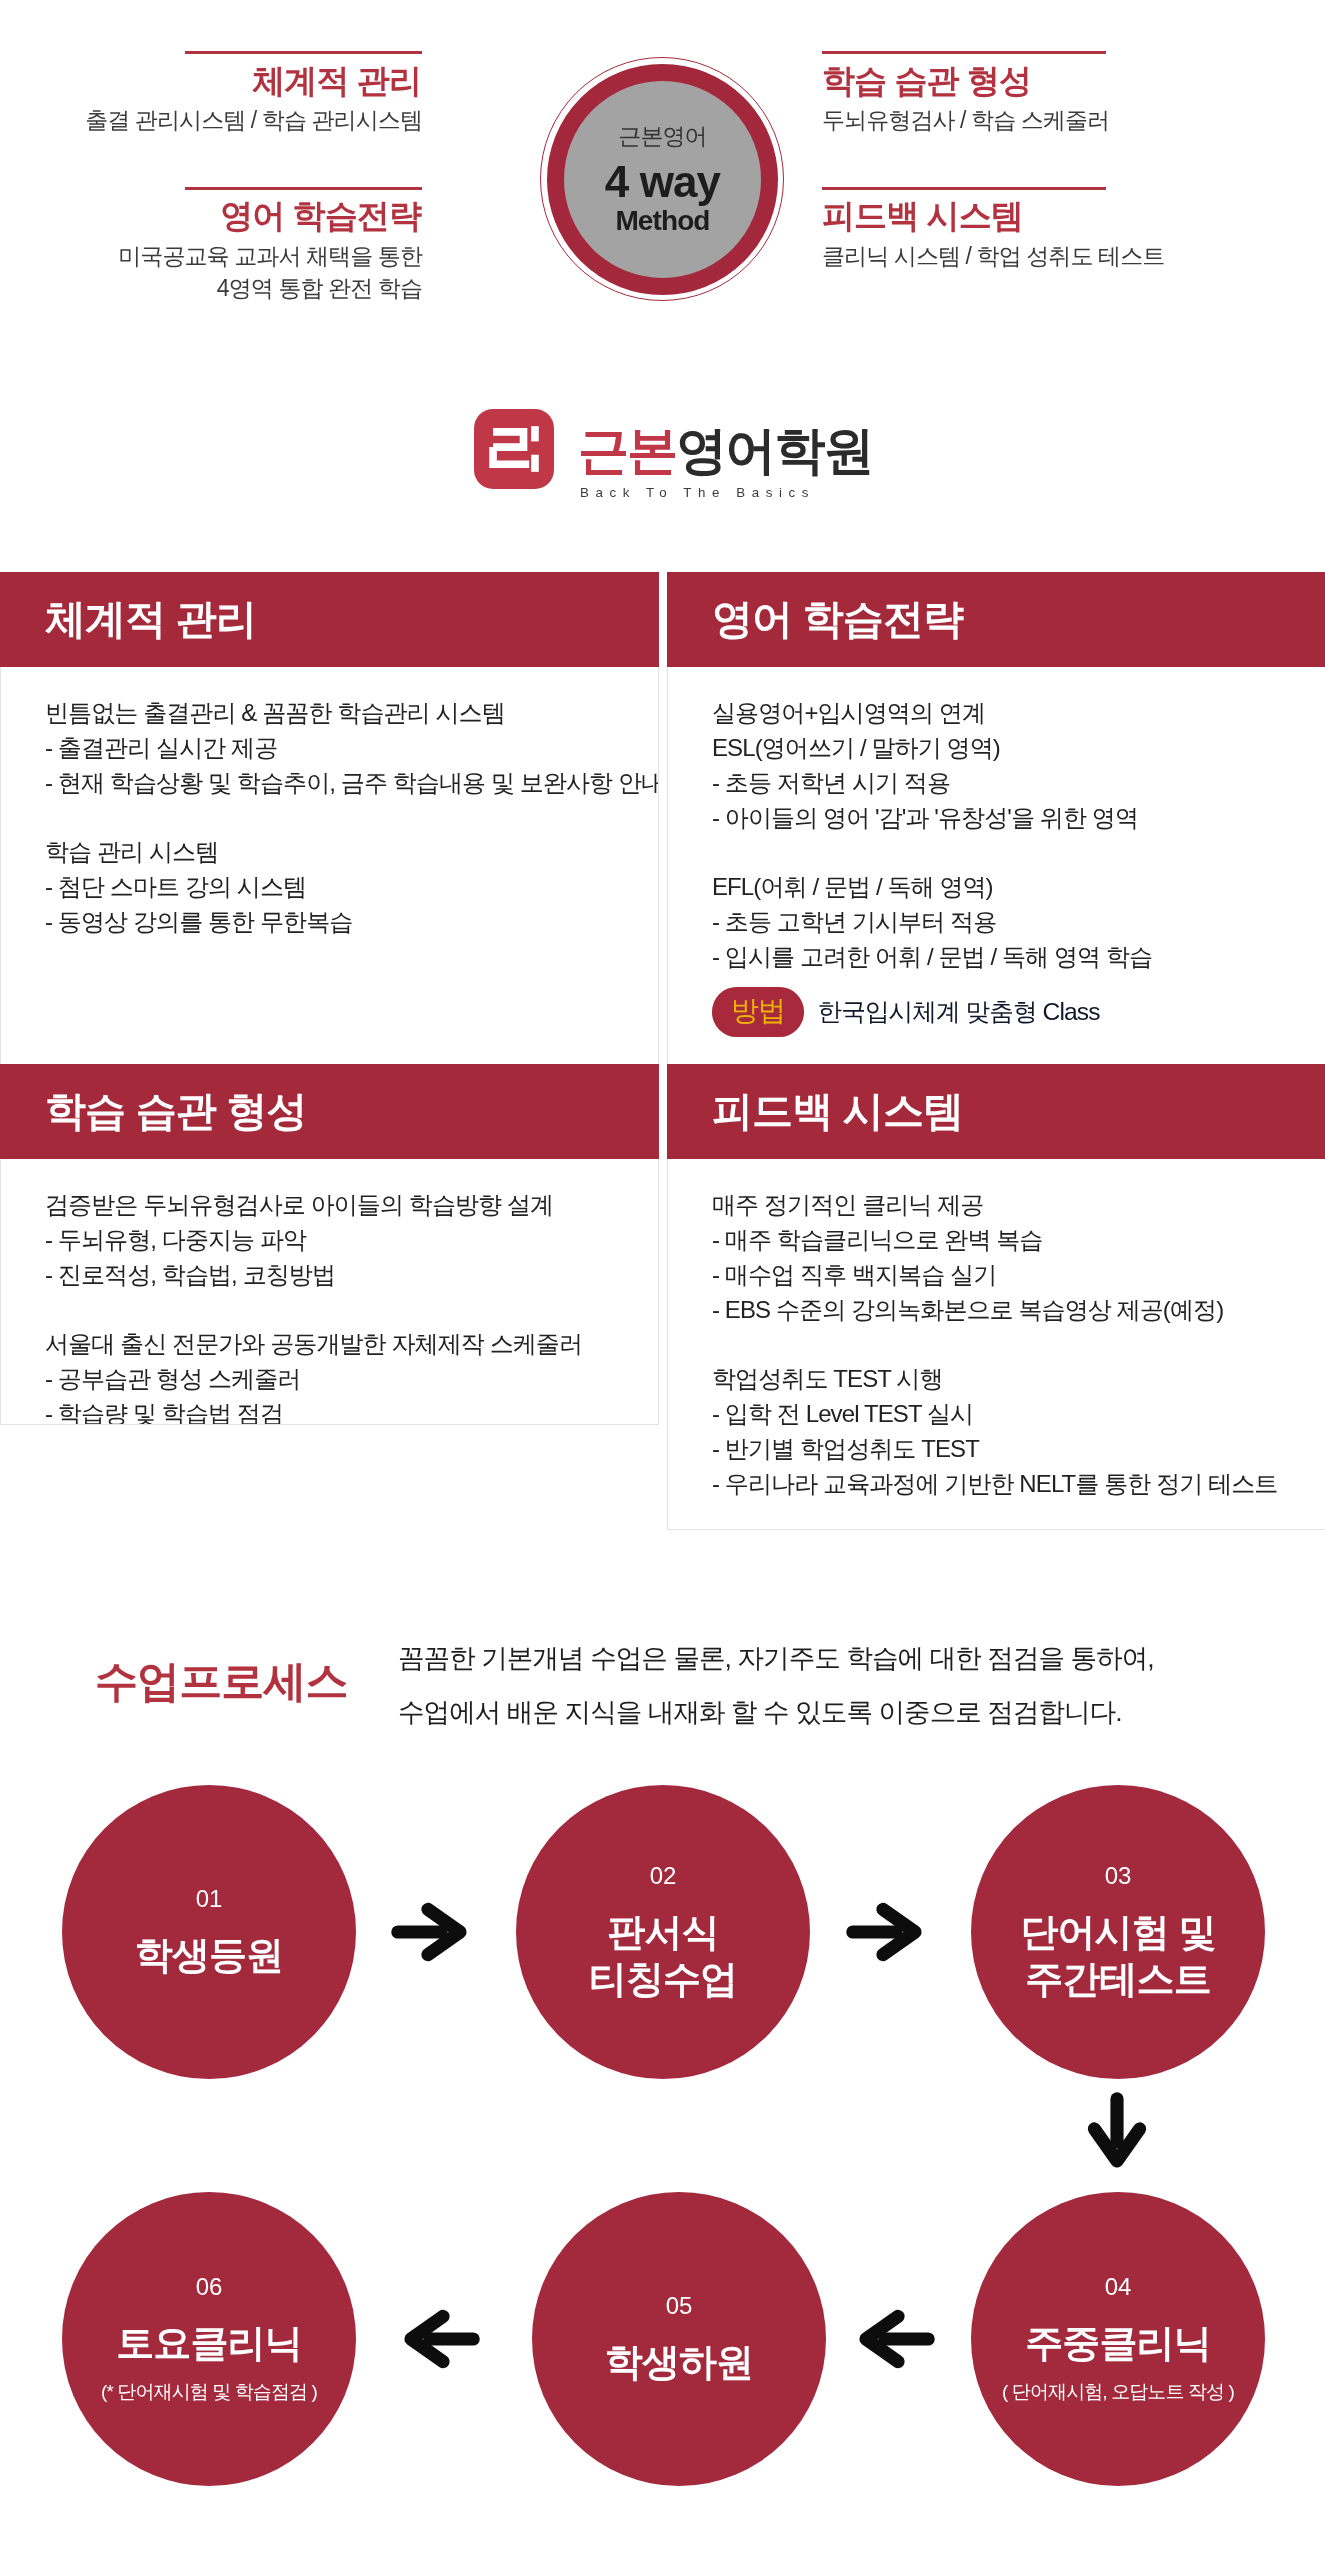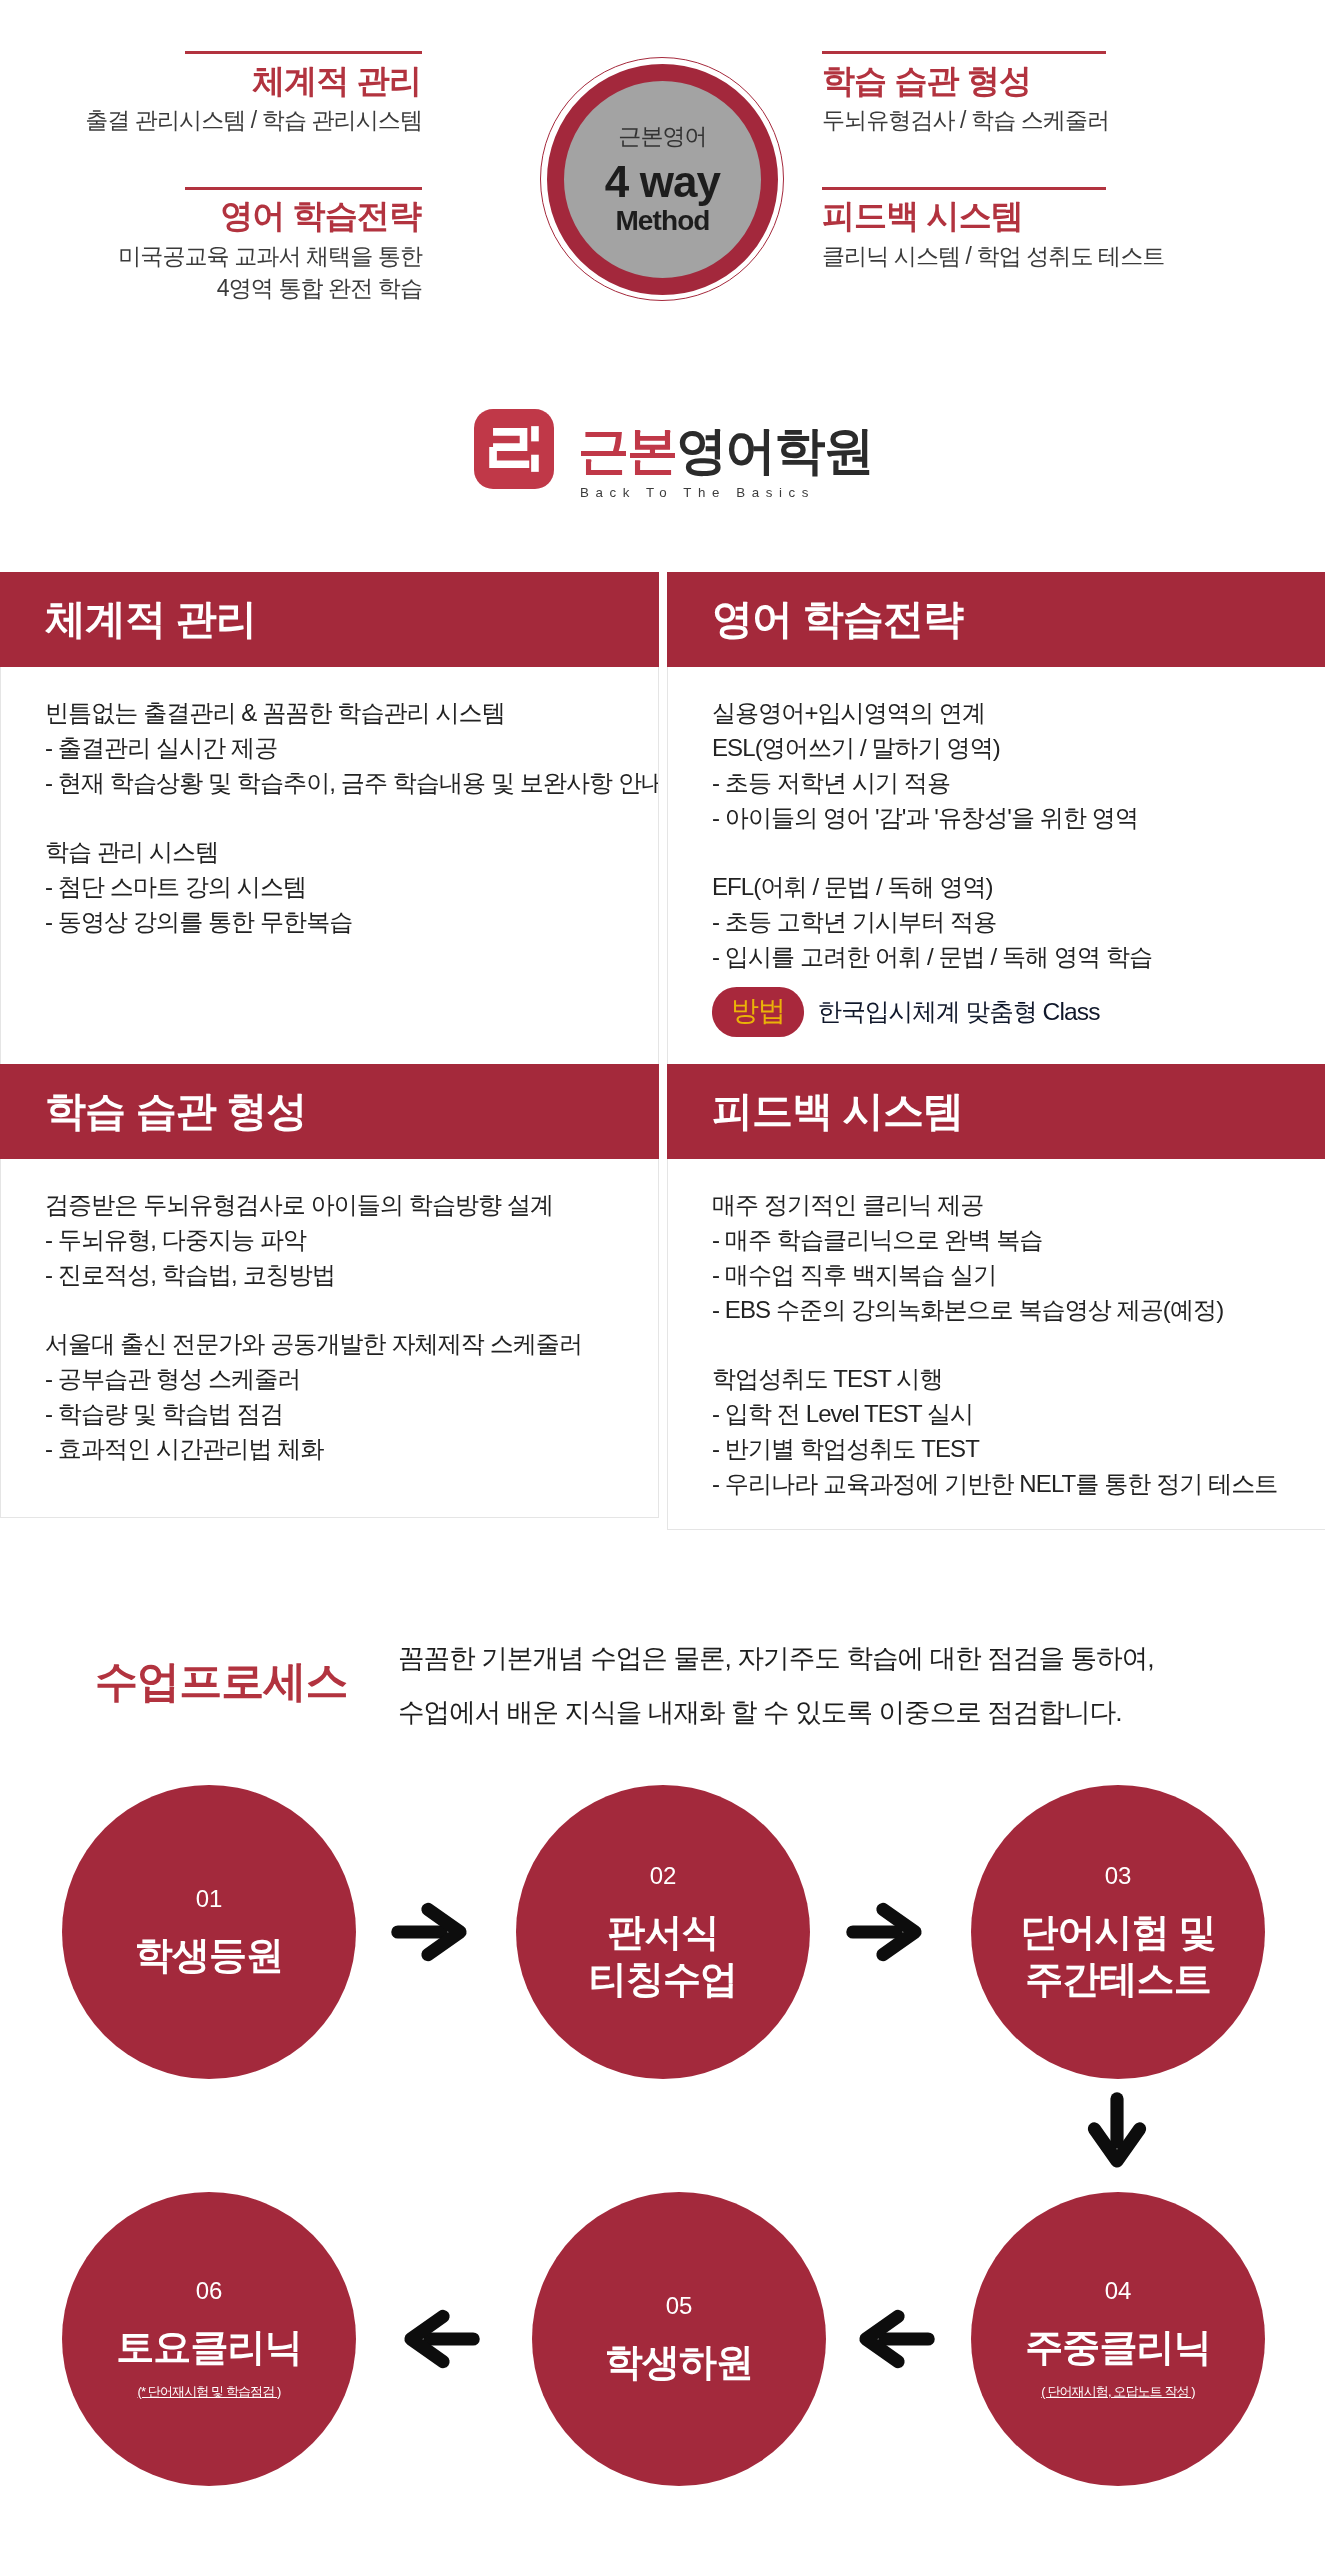--- a/index.html
+++ b/index.html
@@ -52,21 +52,21 @@
   .proc-desc  { position:absolute; left:398px; top:1631px; }
   .proc-desc p { margin:0; font-size:26.5px; color:#1e1e1e; line-height:54px;
                  letter-spacing:-0.9px; white-space:nowrap; }
 
   .step { position:absolute; width:294px; height:294px; border-radius:50%; background:#a3293c;
           color:#ffffff; display:flex; flex-direction:column; align-items:center;
           justify-content:center; text-align:center; }
   .step .num { font-size:24px; margin-bottom:19px; }
   .step .lbl { font-size:38px; font-weight:800; line-height:47px; letter-spacing:-0.9px; }
   .step .lbl span { display:block; }
-  .step .sub { font-size:13px; margin-top:11.4px; letter-spacing:-0.9px;text-decoration:underline; }
+  .step .sub { font-size:19px; margin-top:11.4px; letter-spacing:-0.9px; }
   .arrow { position:absolute; }
 </style>
 </head>
 <body>
 
 <div class="page">
 
   <div class="rule" style="left:185px; top:51px; width:237px;"></div>
   <div class="t-title ta-r" style="left:90px; top:59px; width:331px;">체계적 관리</div>
   <div class="t-desc ta-r" style="left:24px; top:104px; width:398px;">출결 관리시스템 / 학습 관리시스템</div>
@@ -143,21 +143,21 @@
     </div>
   </div>
 
   <div class="band" style="left:0; top:1064px;">
     <span>학습 습관 형성</span>
   </div>
   <div class="band" style="left:667px; top:1064px;">
     <span>피드백 시스템</span>
   </div>
 
-  <div class="cellc" style="left:0; top:1159px; height:359px;">
+  <div class="cellc" style="left:0; top:1159px; height:266px;">
     <div class="group">
       <p>검증받은 두뇌유형검사로 아이들의 학습방향 설계</p>
       <p>- 두뇌유형, 다중지능 파악</p>
       <p>- 진로적성, 학습법, 코칭방법</p>
     </div>
     <div class="group">
       <p>서울대 출신 전문가와 공동개발한 자체제작 스케줄러</p>
       <p>- 공부습관 형성 스케줄러</p>
       <p>- 학습량 및 학습법 점검</p>
       <p>- 효과적인 시간관리법 체화</p>

